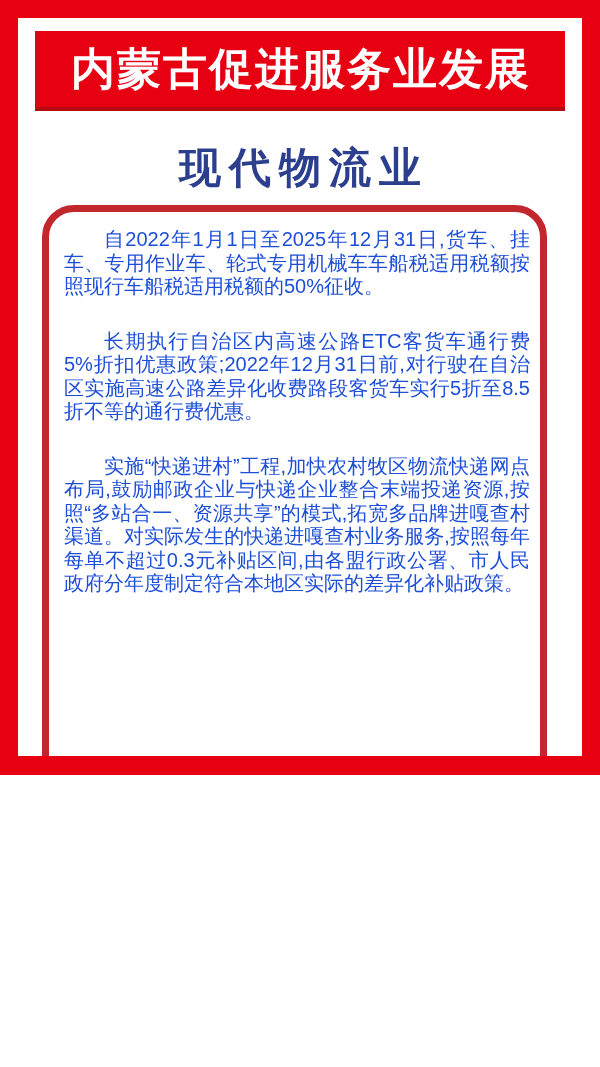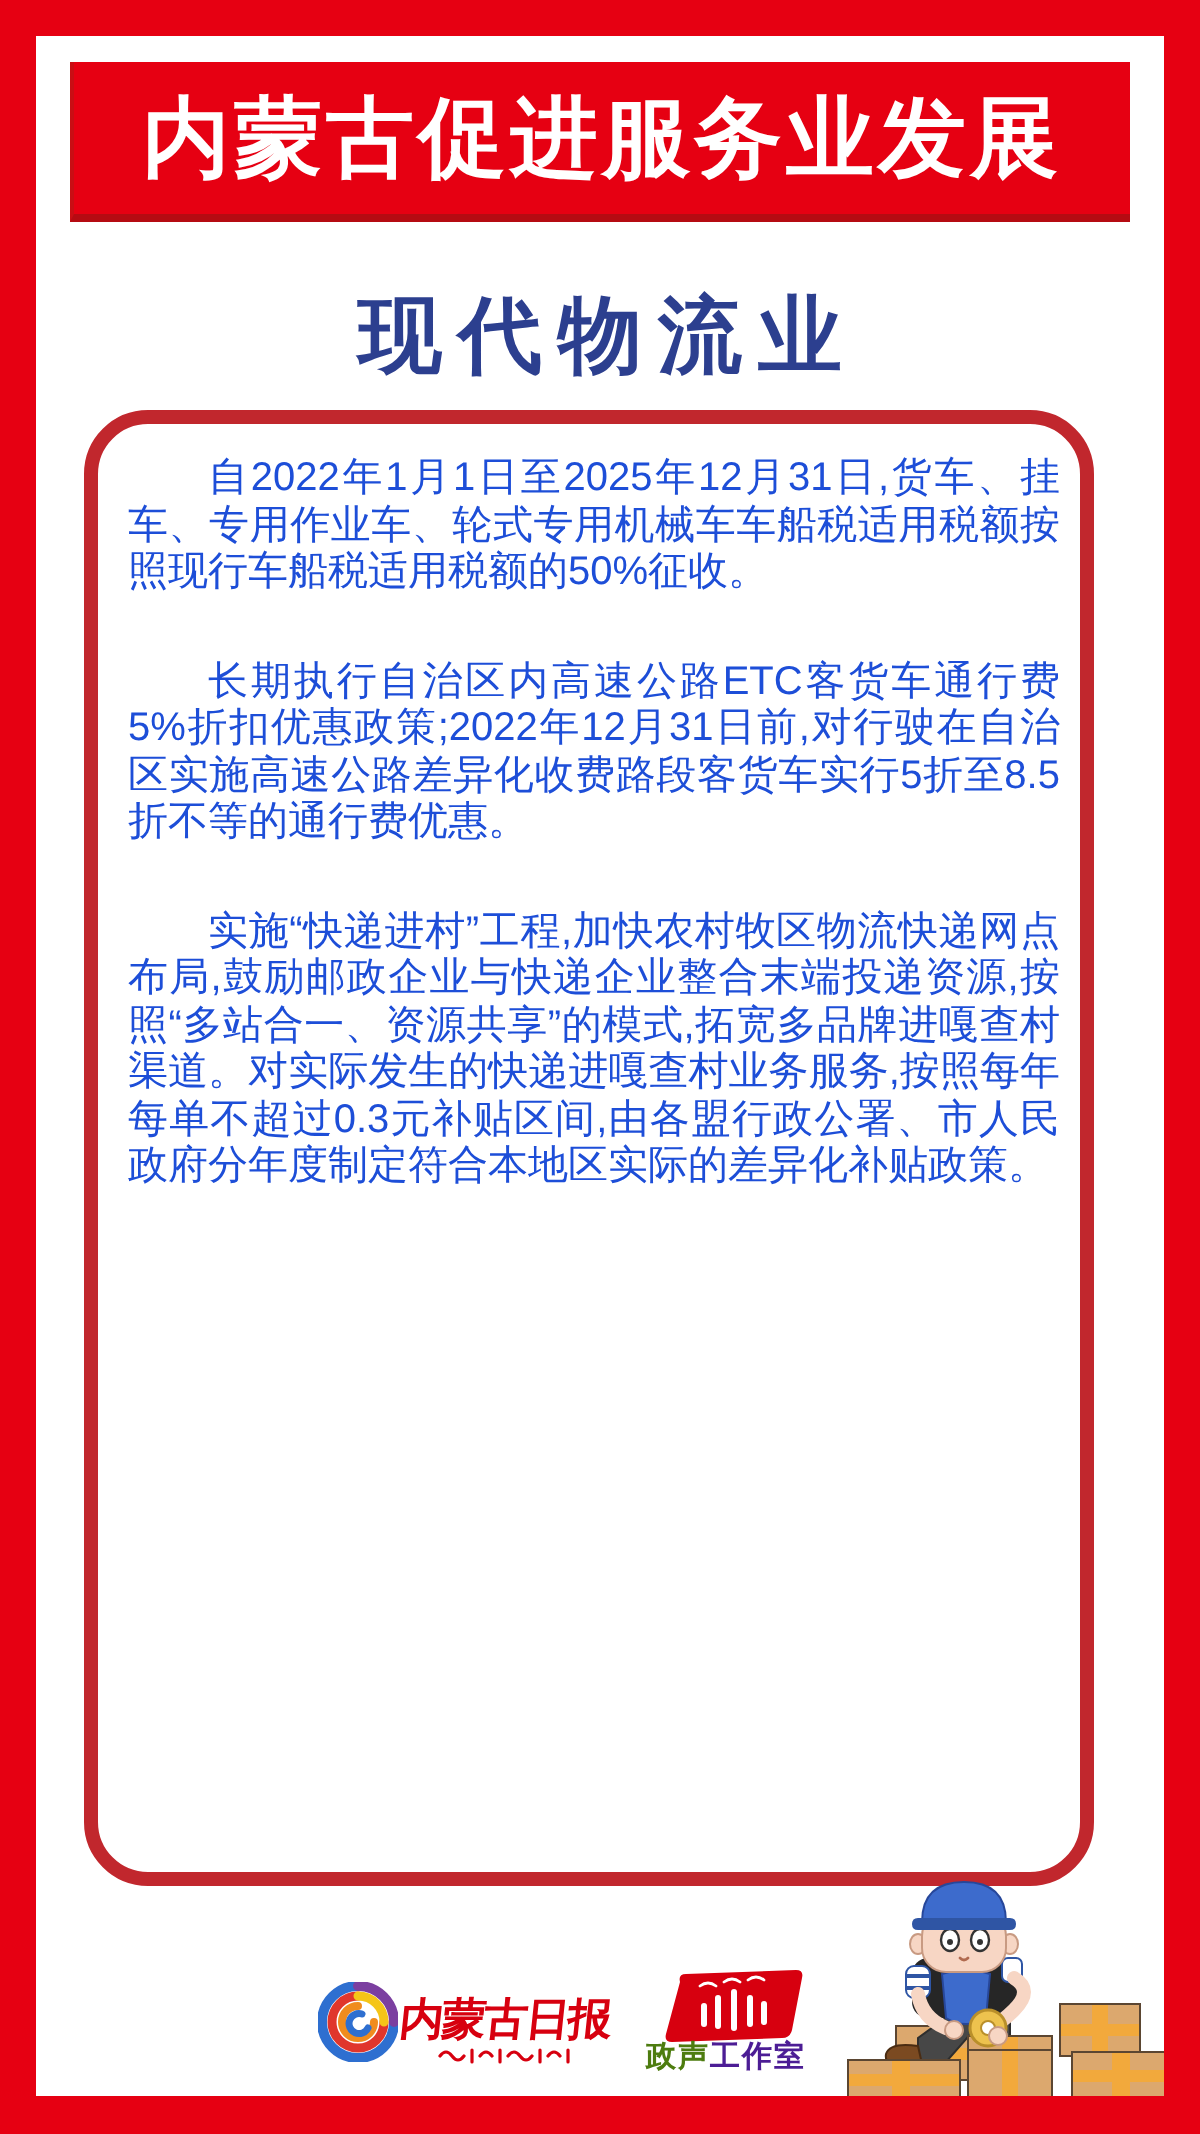--- a/index.html
+++ b/index.html
@@ -2,21 +2,21 @@
 <html><head>
 <meta charset="utf-8">
 <style>
   * { margin: 0; padding: 0; box-sizing: border-box; }
   html, body { background: #ffffff; }
   body { font-family: "Liberation Sans", sans-serif; }
 
   .poster {
     position: relative;
     width: 600px;
-    height: 1067px;
+    height: 775px;
     background: #ffffff;
     border-style: solid;
     border-color: #e60012;
     border-width: 18px 18px 19px 18px;
     overflow: hidden;
     padding-left: 42px;
   }
 
   
   .title-banner {

